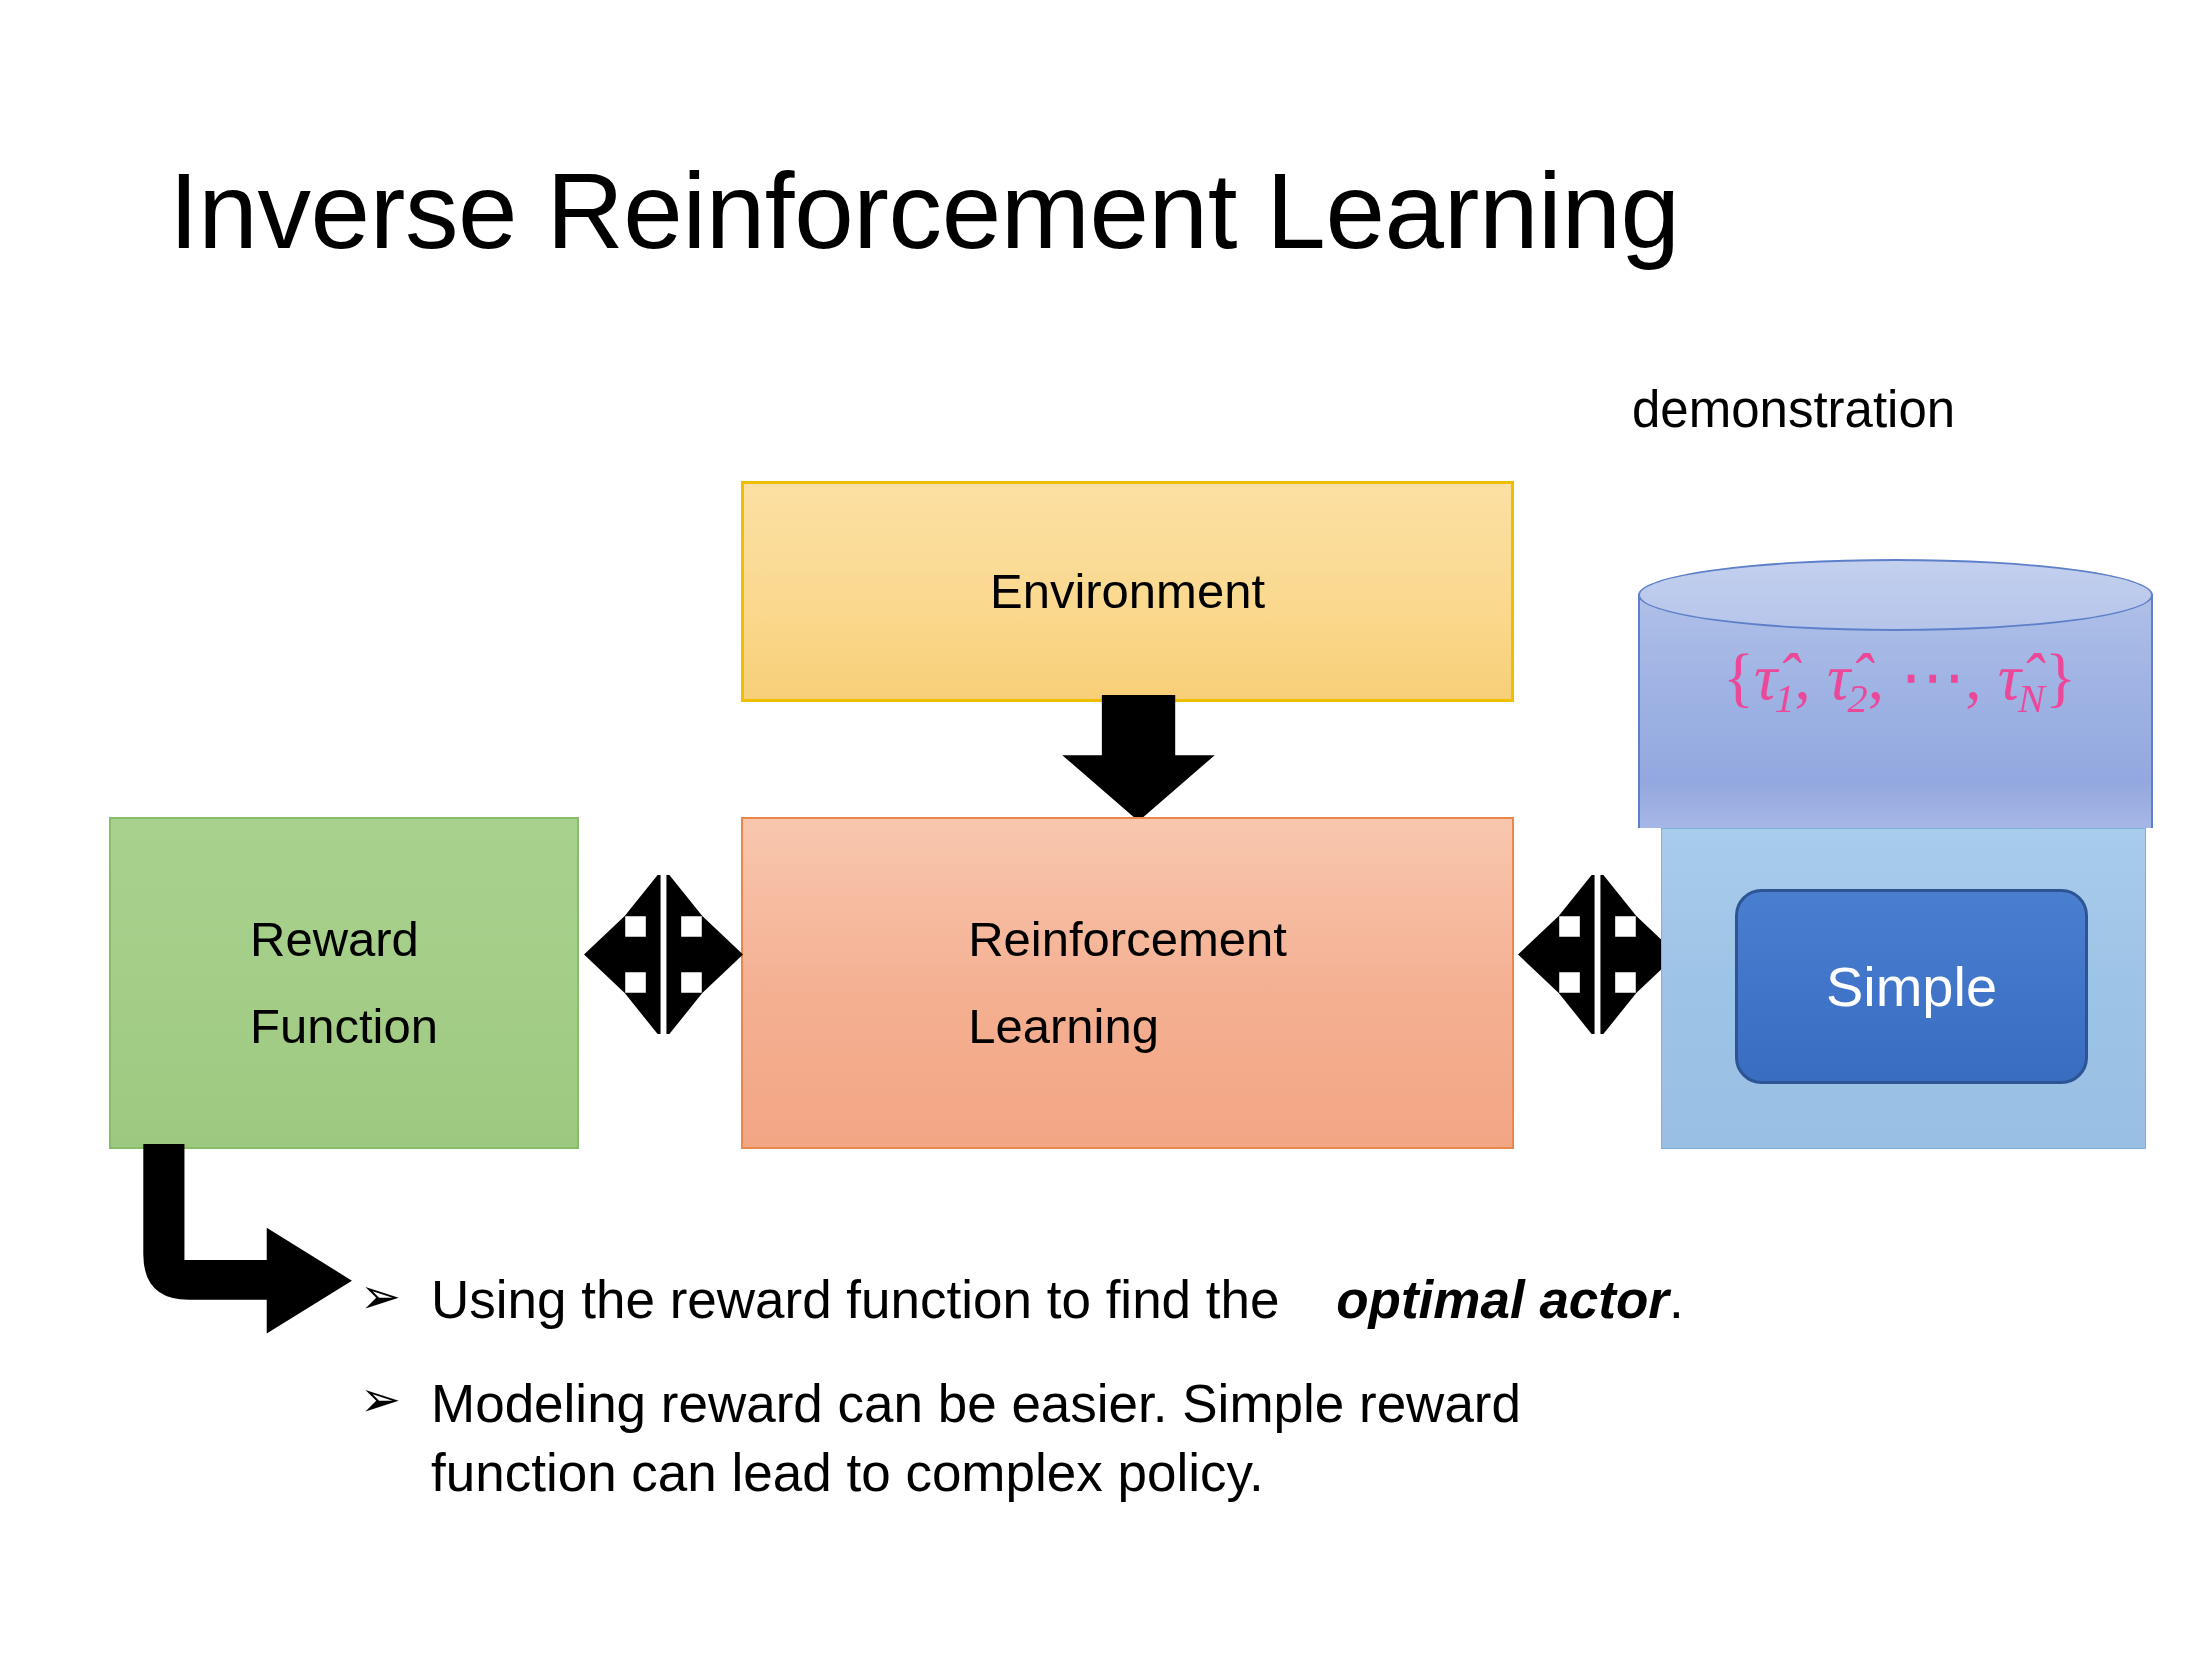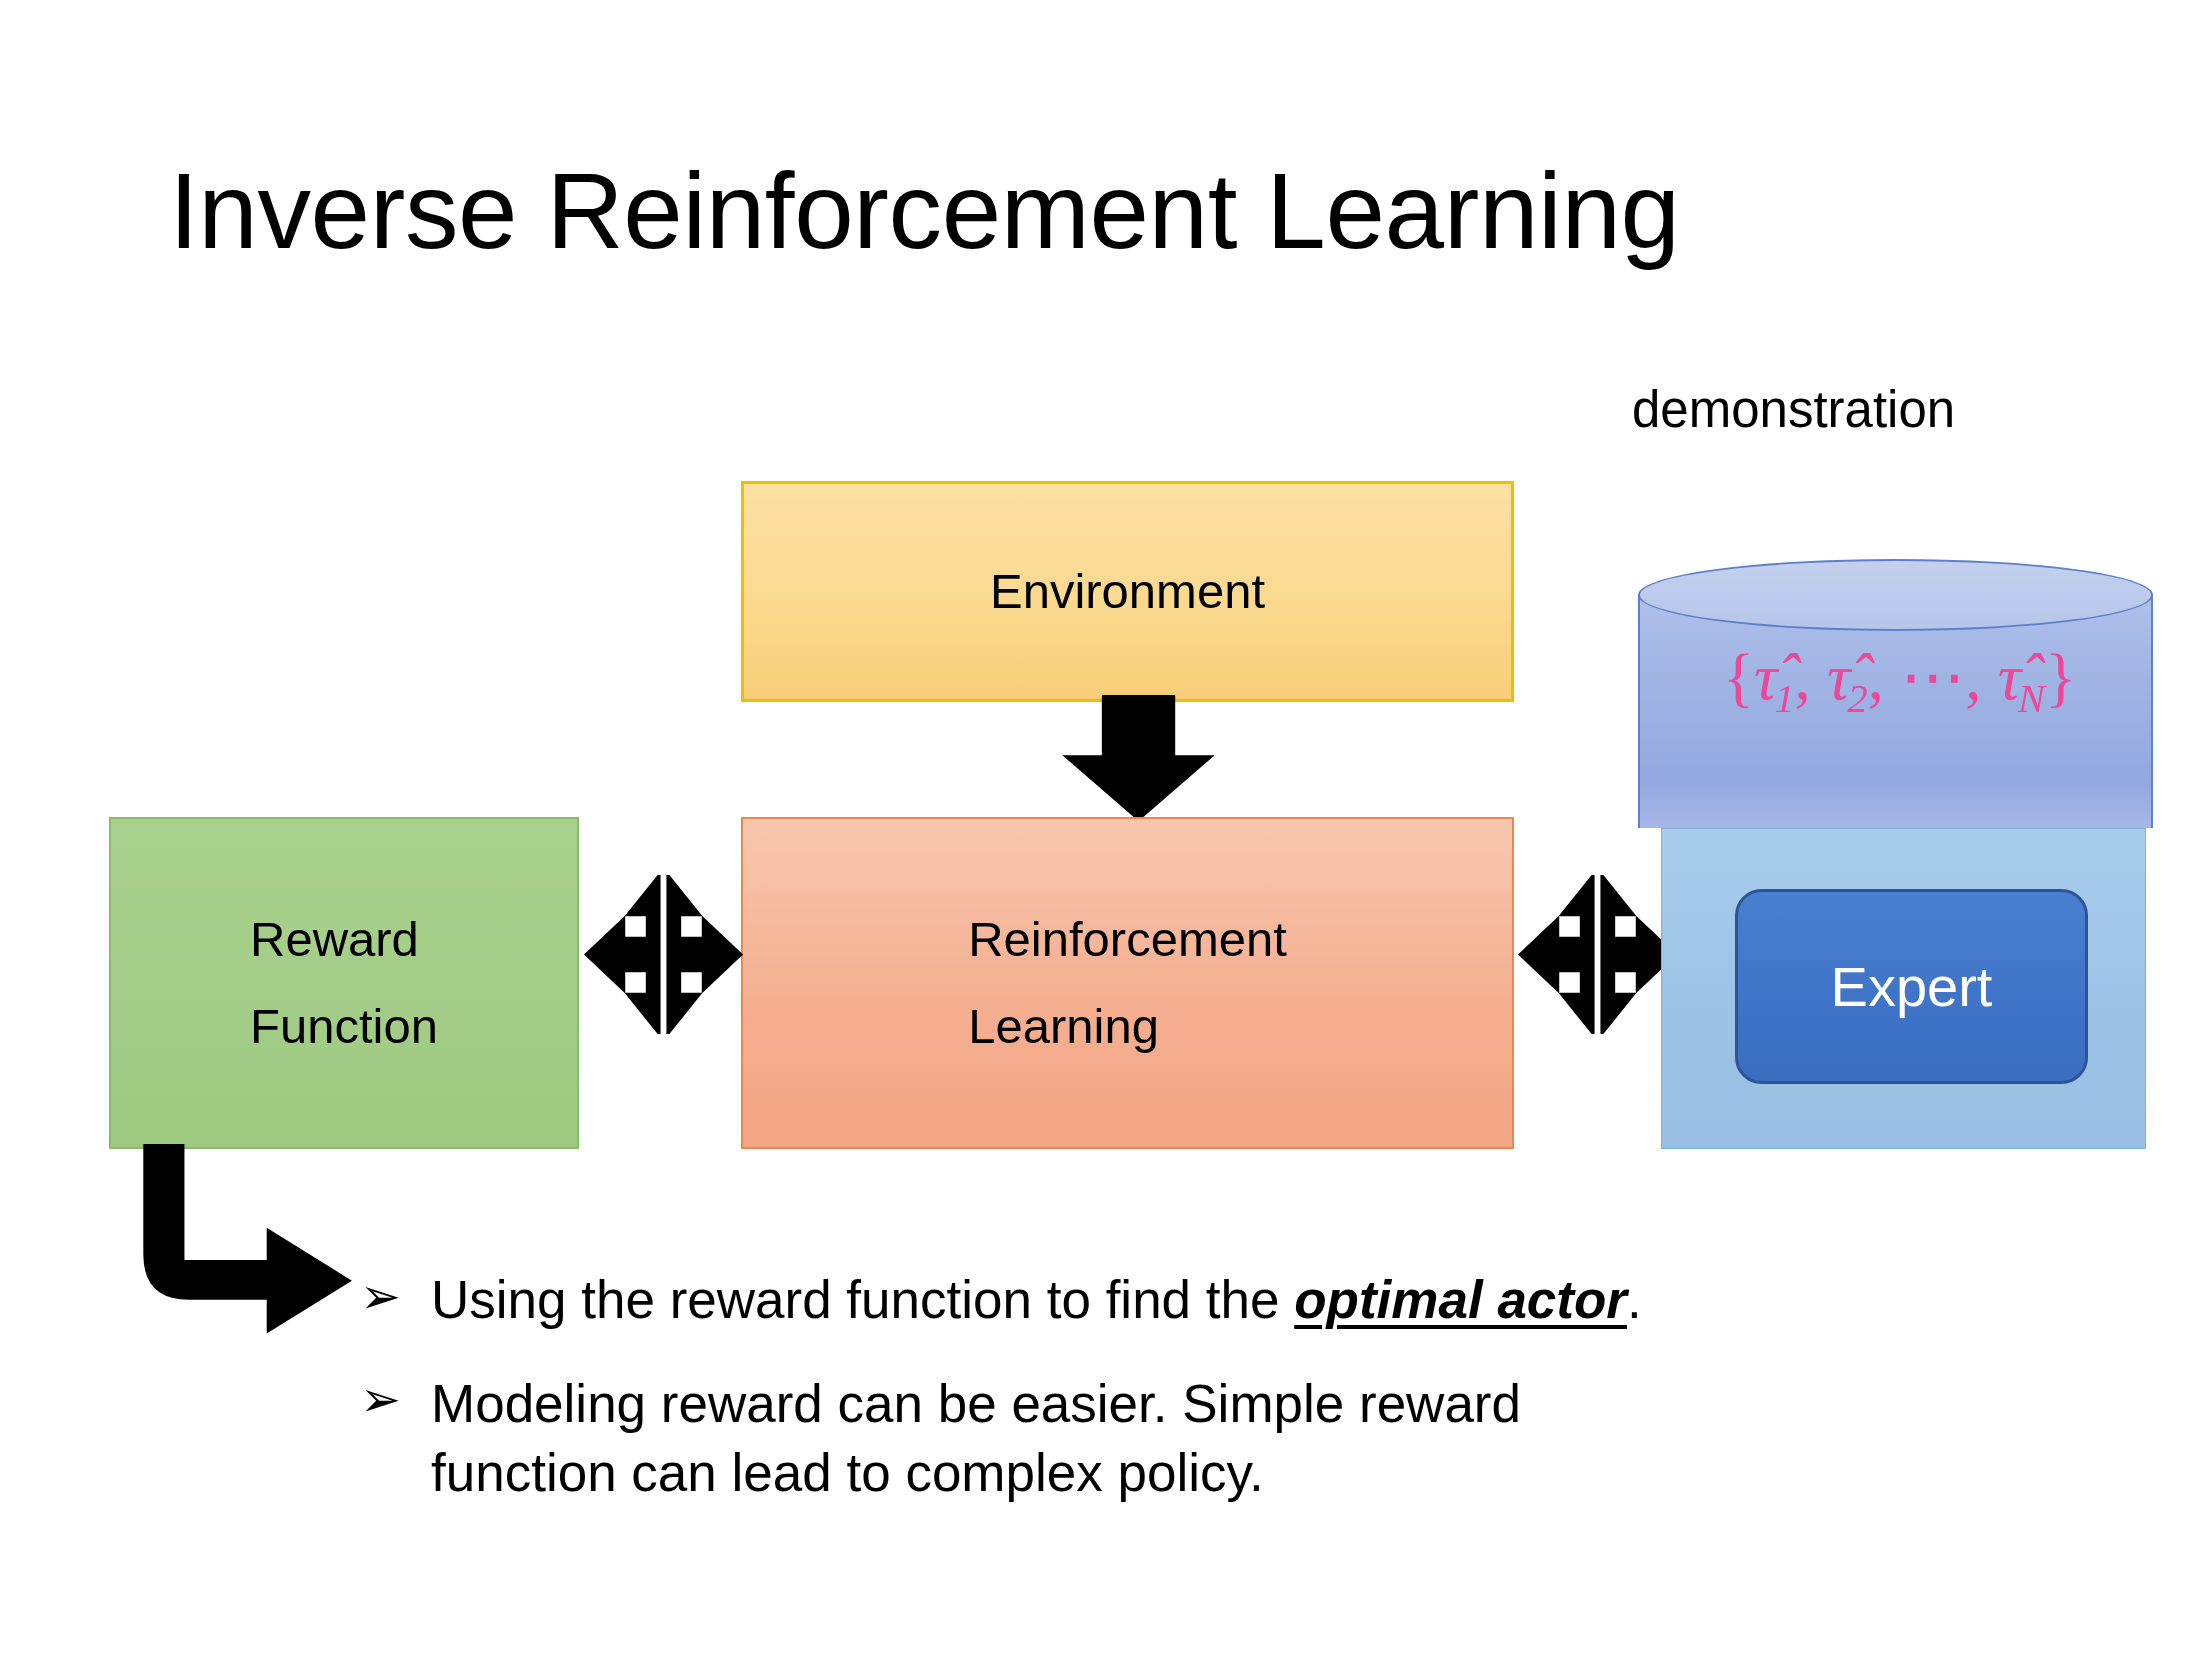--- a/index.html
+++ b/index.html
@@ -192,23 +192,23 @@
     position: absolute;
     left: 0;
     top: -1.5px;
     font-size: 49px;
     line-height: 1.30;
     color: #000000;
   }
   .em-underline {
     font-weight: bold;
     font-style: italic;
-    text-decoration: underline;
     text-underline-offset: 7.4px;
     text-decoration-thickness: 4.4px;
+    margin-left: 42px;
   }
   .bullet-text-2 { display: block; }
 </style>
 </head>
 <body>
 
 <div id="slide-title">Inverse Reinforcement Learning</div>
 
 <div class="proc-box" id="environment-box">
   <span>Environment</span>
@@ -251,21 +251,21 @@
 <div id="demo-cylinder">
   <div class="cyl-bottom"></div>
   <div class="cyl-body"></div>
   <div class="cyl-top"></div>
   <div id="demo-formula">
     <span>{</span><span class="mvar">τ̂</span><span class="sub">1</span><span>, </span><span class="mvar">τ̂</span><span class="sub">2</span><span>, ⋯, </span><span class="mvar">τ̂</span><span class="sub">N</span><span>}</span>
   </div>
 </div>
 
 <div id="expert-box">
-  <span>Expert</span>
+  <span>Simple</span>
 </div>
 
 <svg class="arrow-svg" id="elbow-arrow-reward" width="221" height="191" viewBox="0 0 300 260">
   <path d="M0,0 L0,150 Q0,212 62,212 L168,212 L168,258 L284,186 L168,114 L168,158 L56,158 Q56,150 56,142 L56,0 Z" fill="#000000"></path>
 </svg>
 
 <div id="bullet-list">
 
   <div class="bullet-item">
     <span class="bullet-marker">➢</span>

